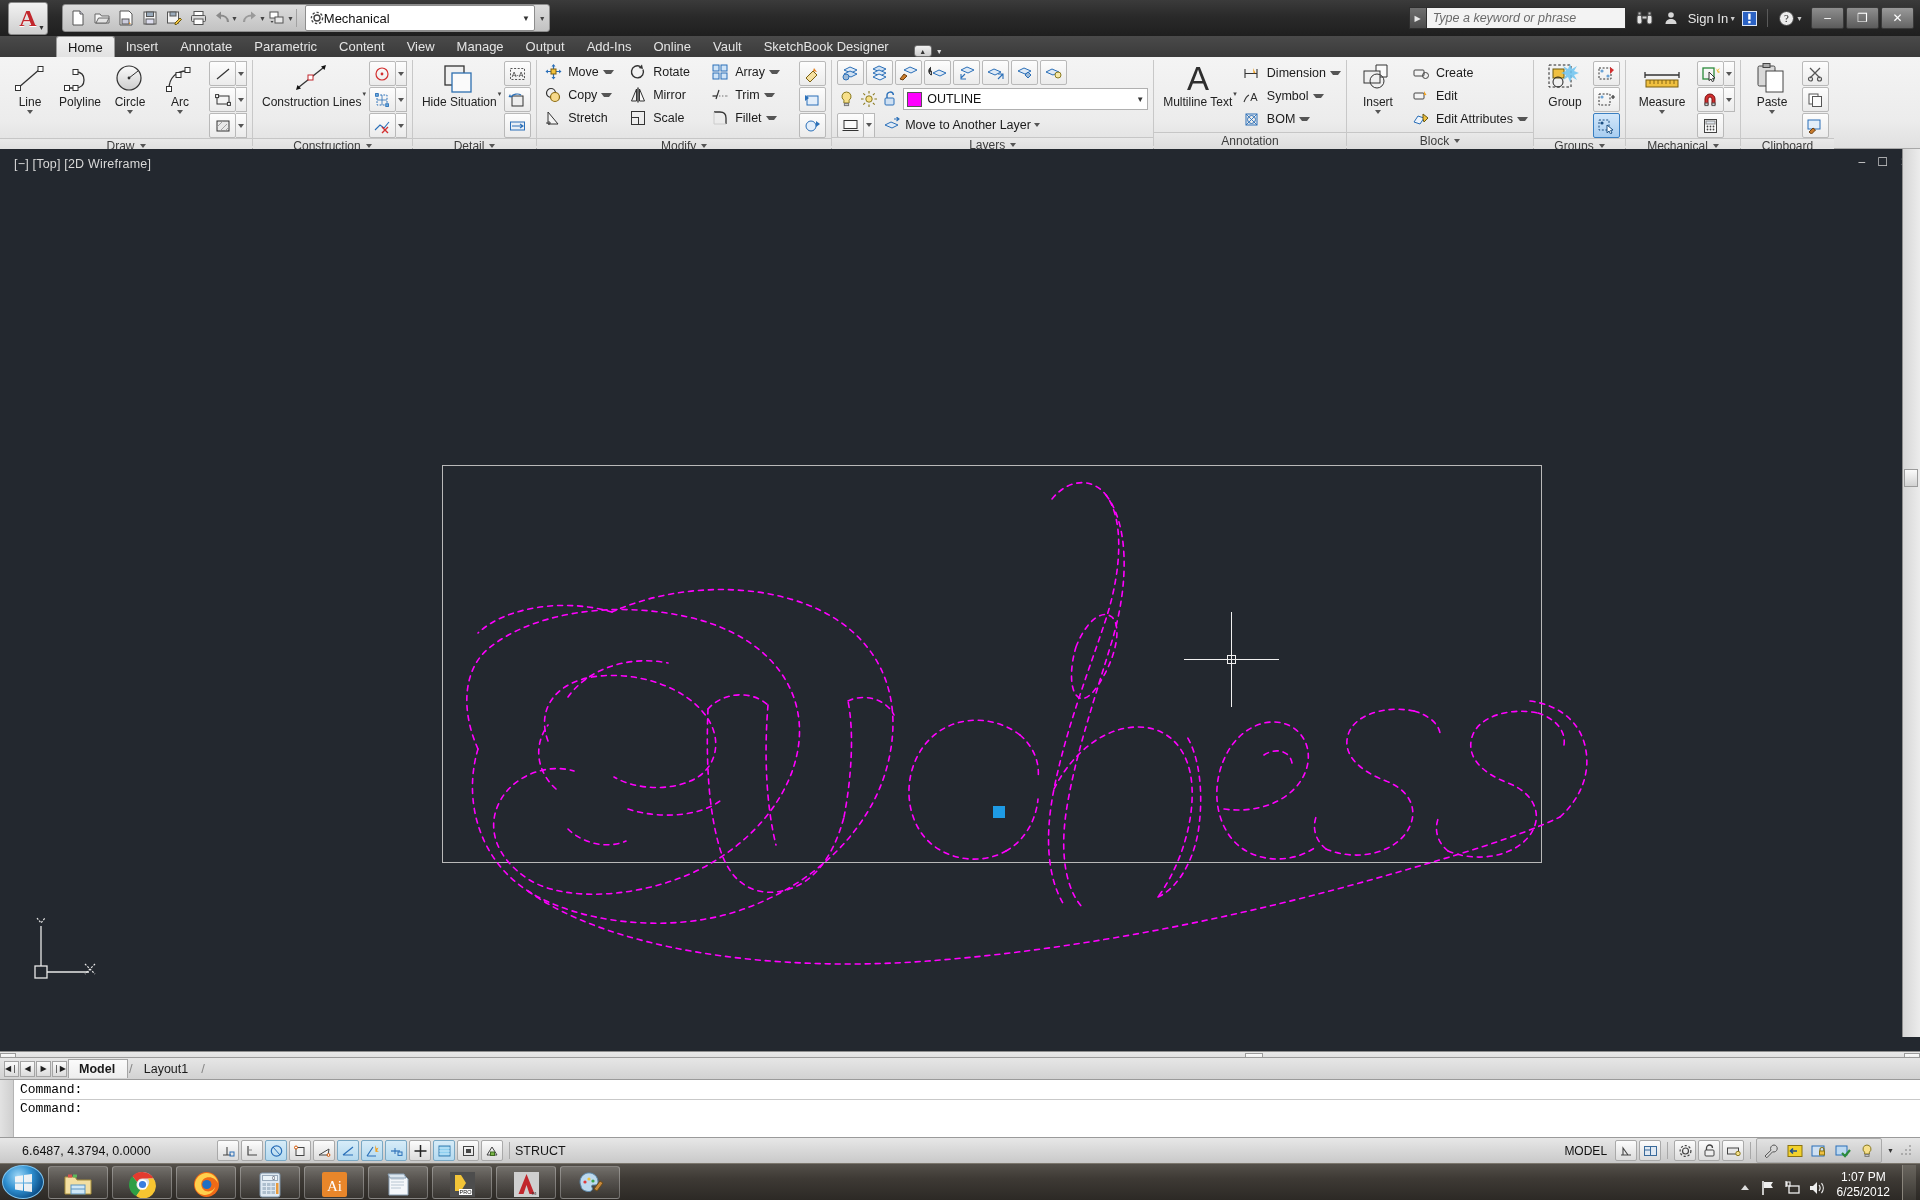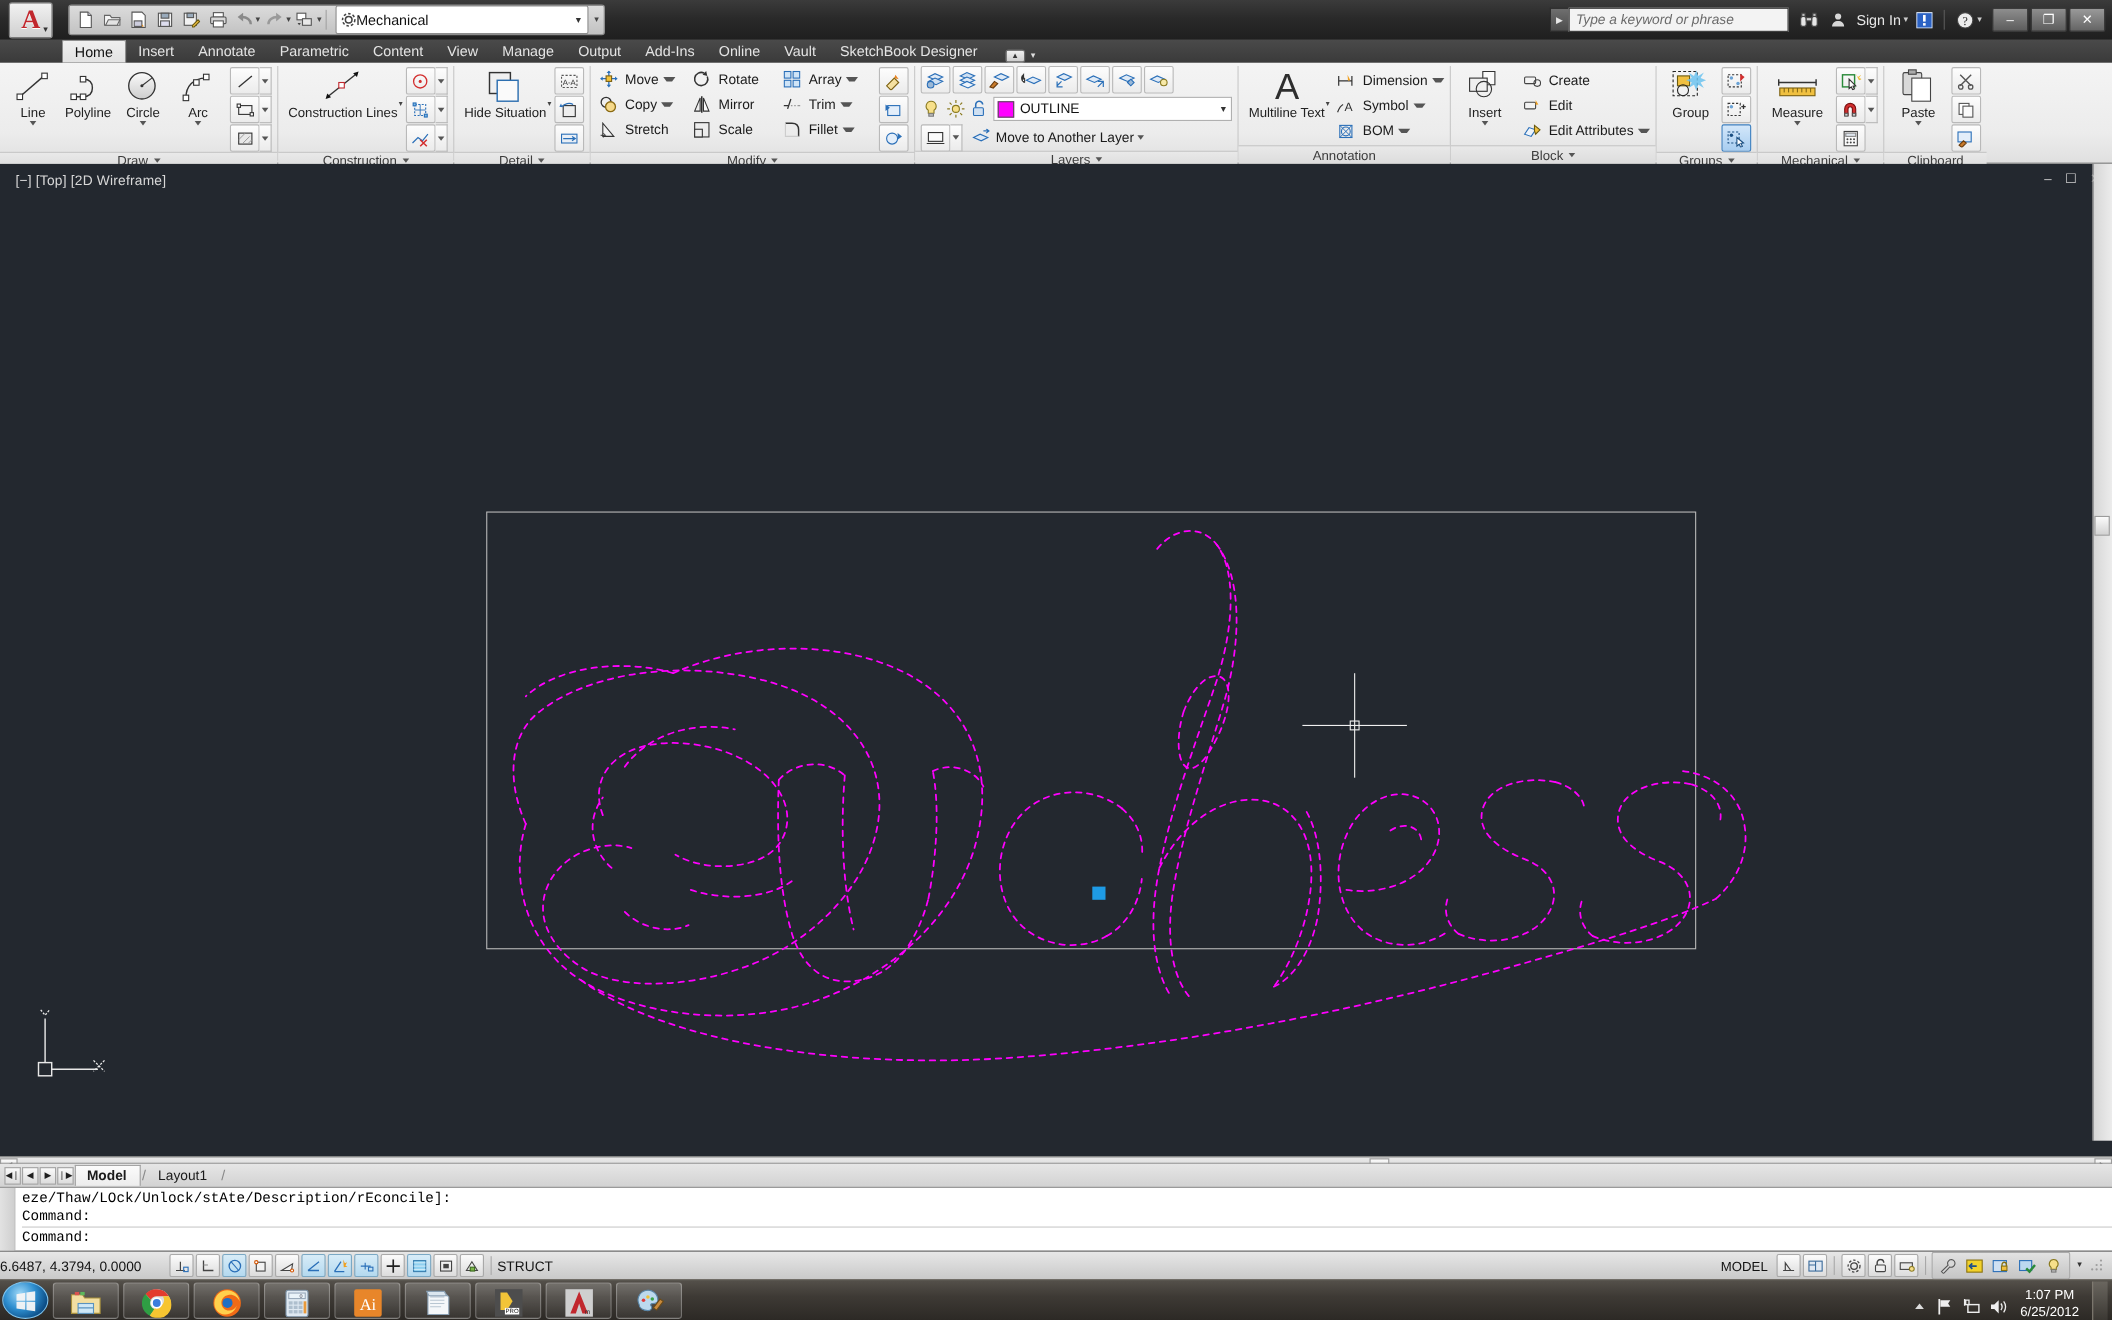--- a/index.html
+++ b/index.html
@@ -131,21 +131,21 @@
     width:27px;height:25px; border:1px solid #b9b9b9; background:linear-gradient(to bottom,#fdfdfd,#ebebeb);
     display:flex;align-items:center;justify-content:center; border-radius:2px;
   }
   .iconbox.sel{ border:1px solid #3a7fc1; background:linear-gradient(to bottom,#d3e7fa,#a8cdf0); }
   .ibgroup{ display:flex; align-items:center; }
   .dcaret{ width:11px;height:25px; display:flex;align-items:center;justify-content:center;
            border:1px solid #b9b9b9; border-left:none; background:linear-gradient(to bottom,#fdfdfd,#ebebeb);}
 
   .layerrow{ display:flex; align-items:center; height:24px; gap:3px; }
   .layersel{
-    height:22px; width:217px; border:1px solid #b0b0b0; background:#fff;
+    height:22px; width:245px; border:1px solid #b0b0b0; background:#fff;
     display:flex;align-items:center; gap:5px; padding:0 3px; font-size:12.5px; color:#111;
   }
   .swatch{ width:15px;height:15px; border:1px solid #555; }
   .lyr-ico{ width:19px;height:19px; display:flex;align-items:center;justify-content:center; }
 
   
   .docwin{
     position:absolute; left:0; top:149px; width:1920px; height:918px;
     background:#23282f;
   }
@@ -204,21 +204,21 @@
     padding:2px 0 0 6px; line-height:16px;
   }
   .cmdlast{ border-top:1px solid #c9c9c9; margin-top:1px; padding-top:1px; }
 
   
   .statusbar{
     position:absolute; left:0; top:1137px; width:1920px; height:26px;
     background:linear-gradient(to bottom,#e7e7e7,#c9c9c9);
     border-top:1px solid #9a9a9a; display:flex; align-items:center;
   }
-  .coords{ width:153px; font-size:12.5px; color:#101010; }
+  .coords{ width:216px; padding-left:22px; font-size:12.5px; color:#101010; }
   .sgroup{ display:flex; align-items:center; }
   .sbtn{
     width:22px;height:21px; margin:0 1px;
     display:flex;align-items:center;justify-content:center;
     border:1px solid #a9a9a9; border-radius:2px;
     background:linear-gradient(to bottom,#fcfcfc,#dcdcdc);
   }
   .sbtn.on{ background:linear-gradient(to bottom,#d7ecf8,#b4d9ef); border-color:#7aa8c4; }
   .sbtn.flat{ border-color:transparent; background:transparent; }
   .ssep{ width:1px;height:17px;background:#a8a8a8; margin:0 5px; }
@@ -1198,21 +1198,20 @@
     <div class="navbtn">❘▶</div>
     <div class="ltab act">Model</div>
     <span class="lslash">/</span>
     <div class="ltab">Layout1</div>
     <span class="lslash">/</span>
   </div>
 
   <div class="cmdarea">
     <div class="cmdgrip"></div>
     <div class="cmdtext">
-      <div>eze/Thaw/LOck/Unlock/stAte/Description/rEconcile]:</div>
       <div>Command:</div>
       <div class="cmdlast">Command:</div>
     </div>
   </div>
 
   <div class="statusbar">
     <div class="coords">6.6487, 4.3794, 0.0000</div>
     <div class="sgroup">
       <span class="sbtn">
           <svg width="15" height="14" viewBox="0 0 15 14">

